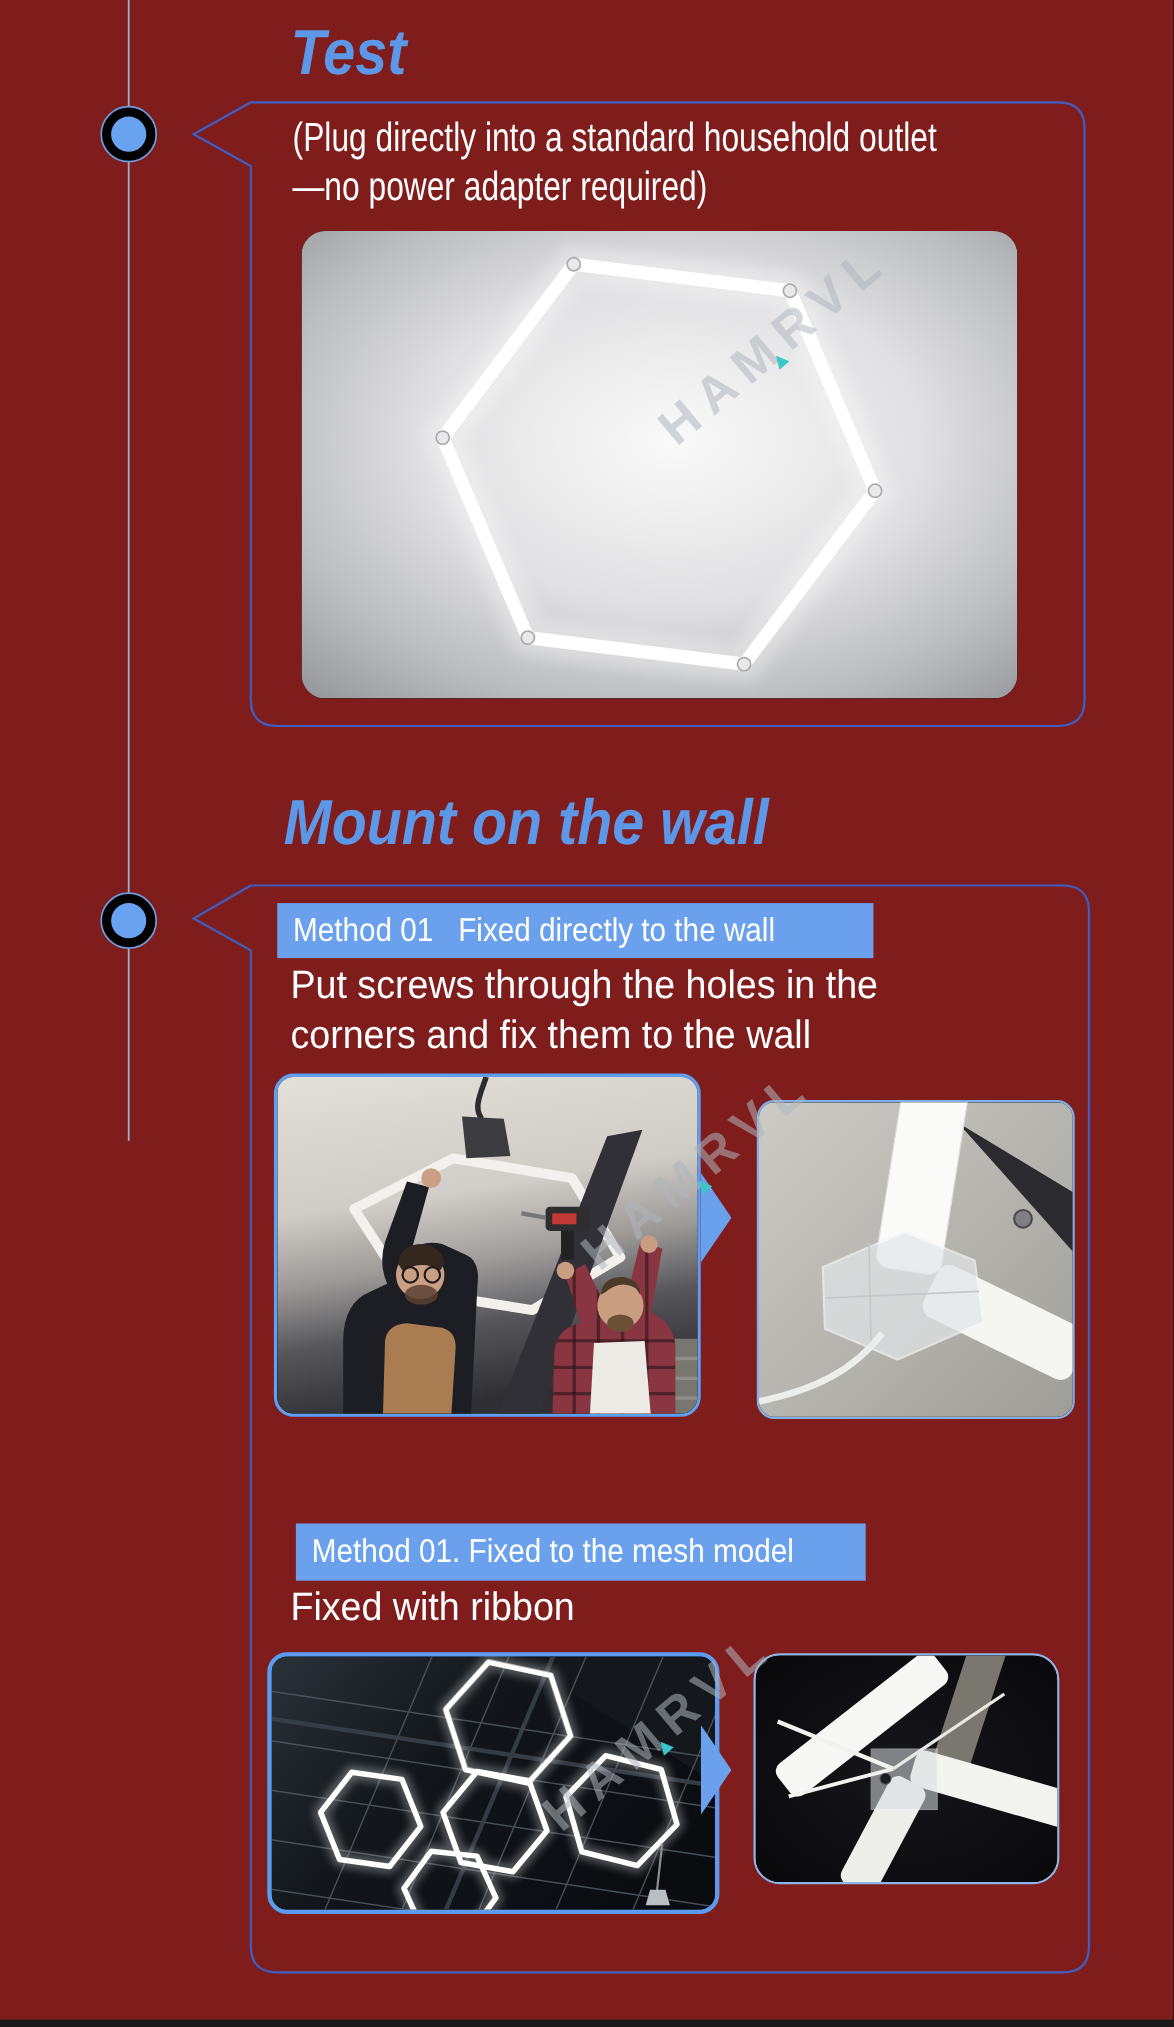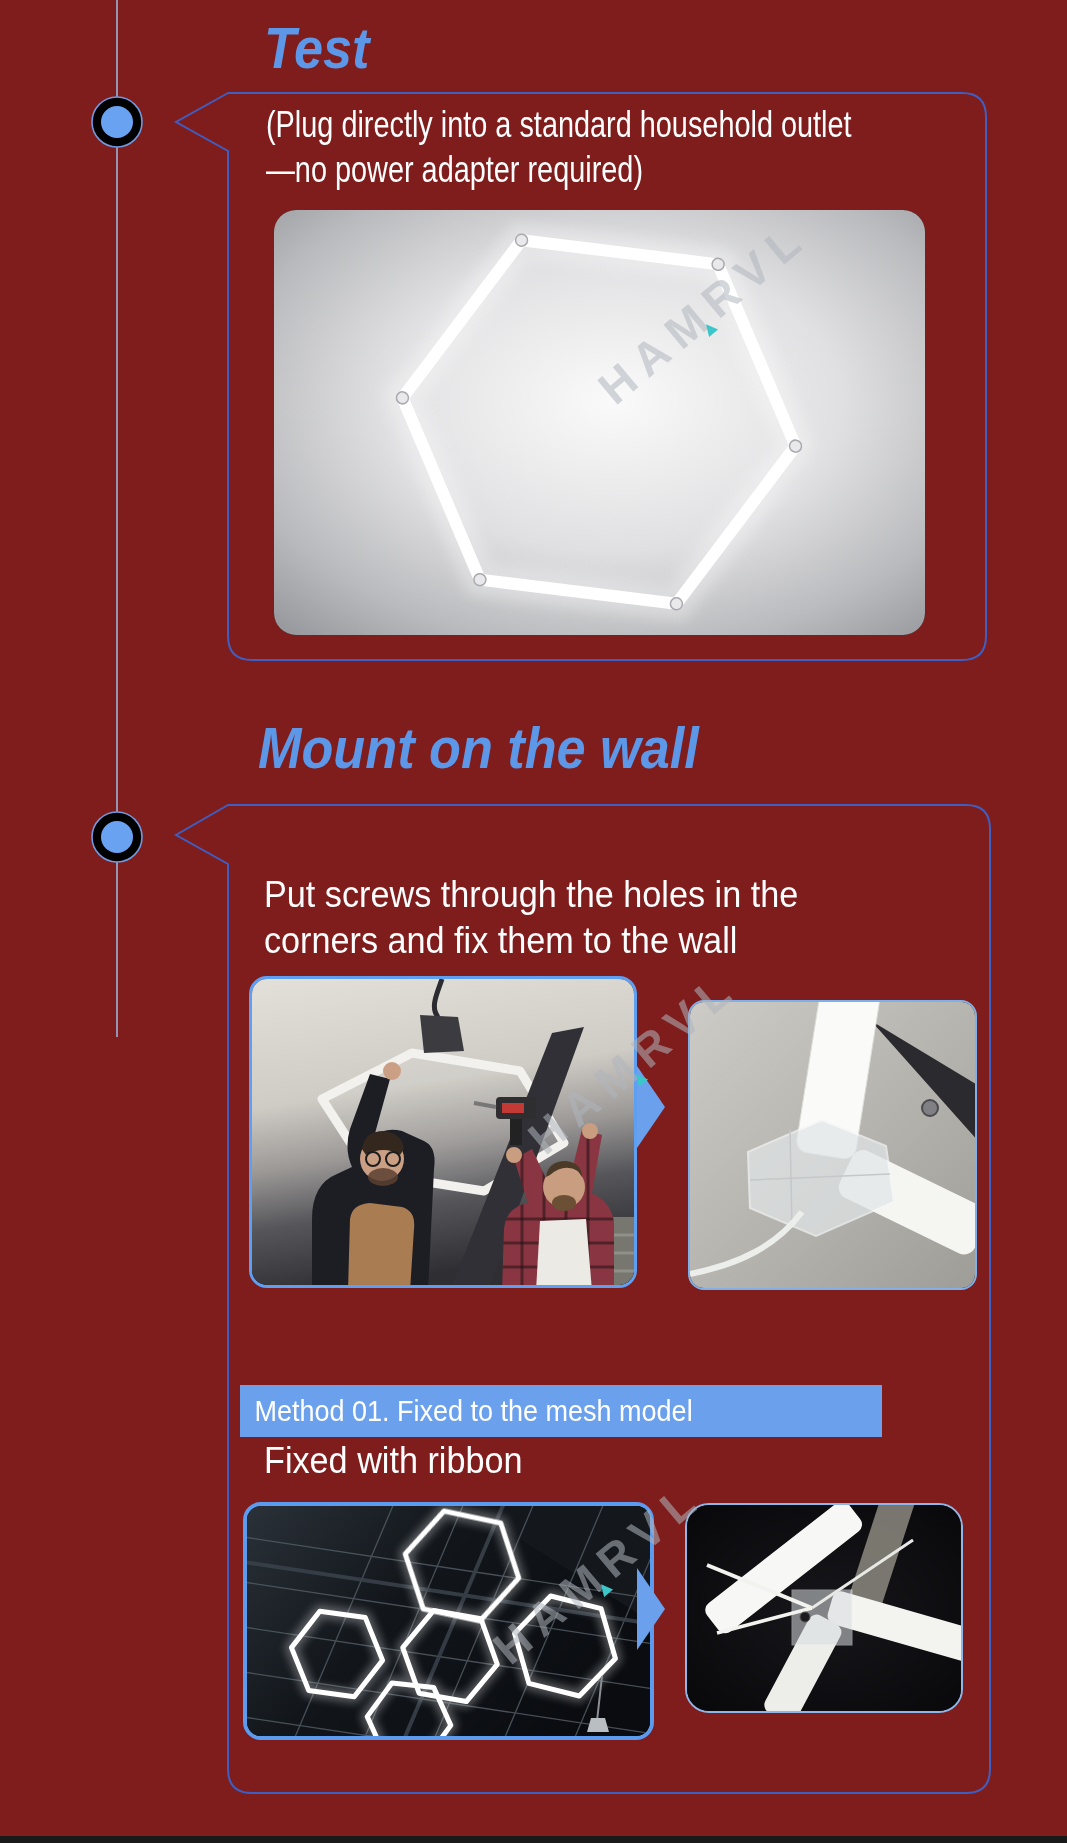--- a/index.html
+++ b/index.html
@@ -13,21 +13,21 @@
   #h-mount{left:258px;top:714px;}
   .note{position:absolute;z-index:6;font-size:37px;line-height:45px;color:#fdfdfd;
         transform:scaleX(.78);transform-origin:left top;white-space:nowrap;}
   #note-test{left:266px;top:102px;}
   .desc{position:absolute;z-index:6;font-size:36px;line-height:46px;color:#fdfdfd;
         transform:scaleX(.95);transform-origin:left top;white-space:nowrap;}
   #desc-m1{left:264px;top:872px;}
   #desc-m2{left:264px;top:1438px;}
   .bar{position:absolute;z-index:5;background:#6aa0ec;display:flex;align-items:center;}
   #bar-m1{left:252px;top:821px;width:542px;height:50px;}
-  #bar-m2{left:240px;top:1385px;width:642px;height:52px;}
+  #bar-m2{left:269px;top:1385px;width:518px;height:52px;}
   .bar-t{display:inline-block;font-size:30px;color:#ffffff;padding-left:16px;
          white-space:pre;transform:scaleX(.9);transform-origin:left center;}
   .photo{position:absolute;z-index:3;overflow:hidden;box-sizing:border-box;background:#111;}
   #photo-hex{left:274px;top:210px;width:651px;height:425px;border-radius:22px;}
   #p1l{left:249px;top:976px;width:388px;height:312px;border:3px solid #5e9ff2;border-radius:18px;}
   #p1r{left:688px;top:1000px;width:289px;height:290px;border:2px solid #7fb0ea;border-radius:16px;}
   #p2l{left:243px;top:1502px;width:411px;height:238px;border:4px solid #5b9cf0;border-radius:18px;}
   #p2r{left:685px;top:1503px;width:278px;height:210px;border:2px solid #8fb6e8;border-radius:24px;}
   .arrow{position:absolute;z-index:4;background:#6aa0ec;
          clip-path:polygon(0 0,100% 50%,0 100%);}
@@ -87,20 +87,23 @@
           <circle cx="523" cy="212" r="6"></circle>
             <circle cx="424" cy="383" r="6"></circle>
             <circle cx="226" cy="383" r="6"></circle>
         </g>
       </g>
     </svg>
   </div>
 
   <div class="h1" id="h-mount">Mount on the wall</div>
 
+  <div class="bar" id="bar-m1">
+    <span class="bar-t">Method 01   Fixed directly to the wall</span>
+  </div>
   <div class="desc" id="desc-m1">
     <div>Put screws through the holes in the</div>
     <div>corners and fix them to the wall</div>
   </div>
 
   <div class="photo" id="p1l">
     <svg width="388" height="312" viewBox="0 0 388 312">
       <defs>
         <linearGradient id="ggar" x1="0" y1="0" x2="0.2" y2="1">
           <stop offset="0" stop-color="#e3e0da"></stop>

